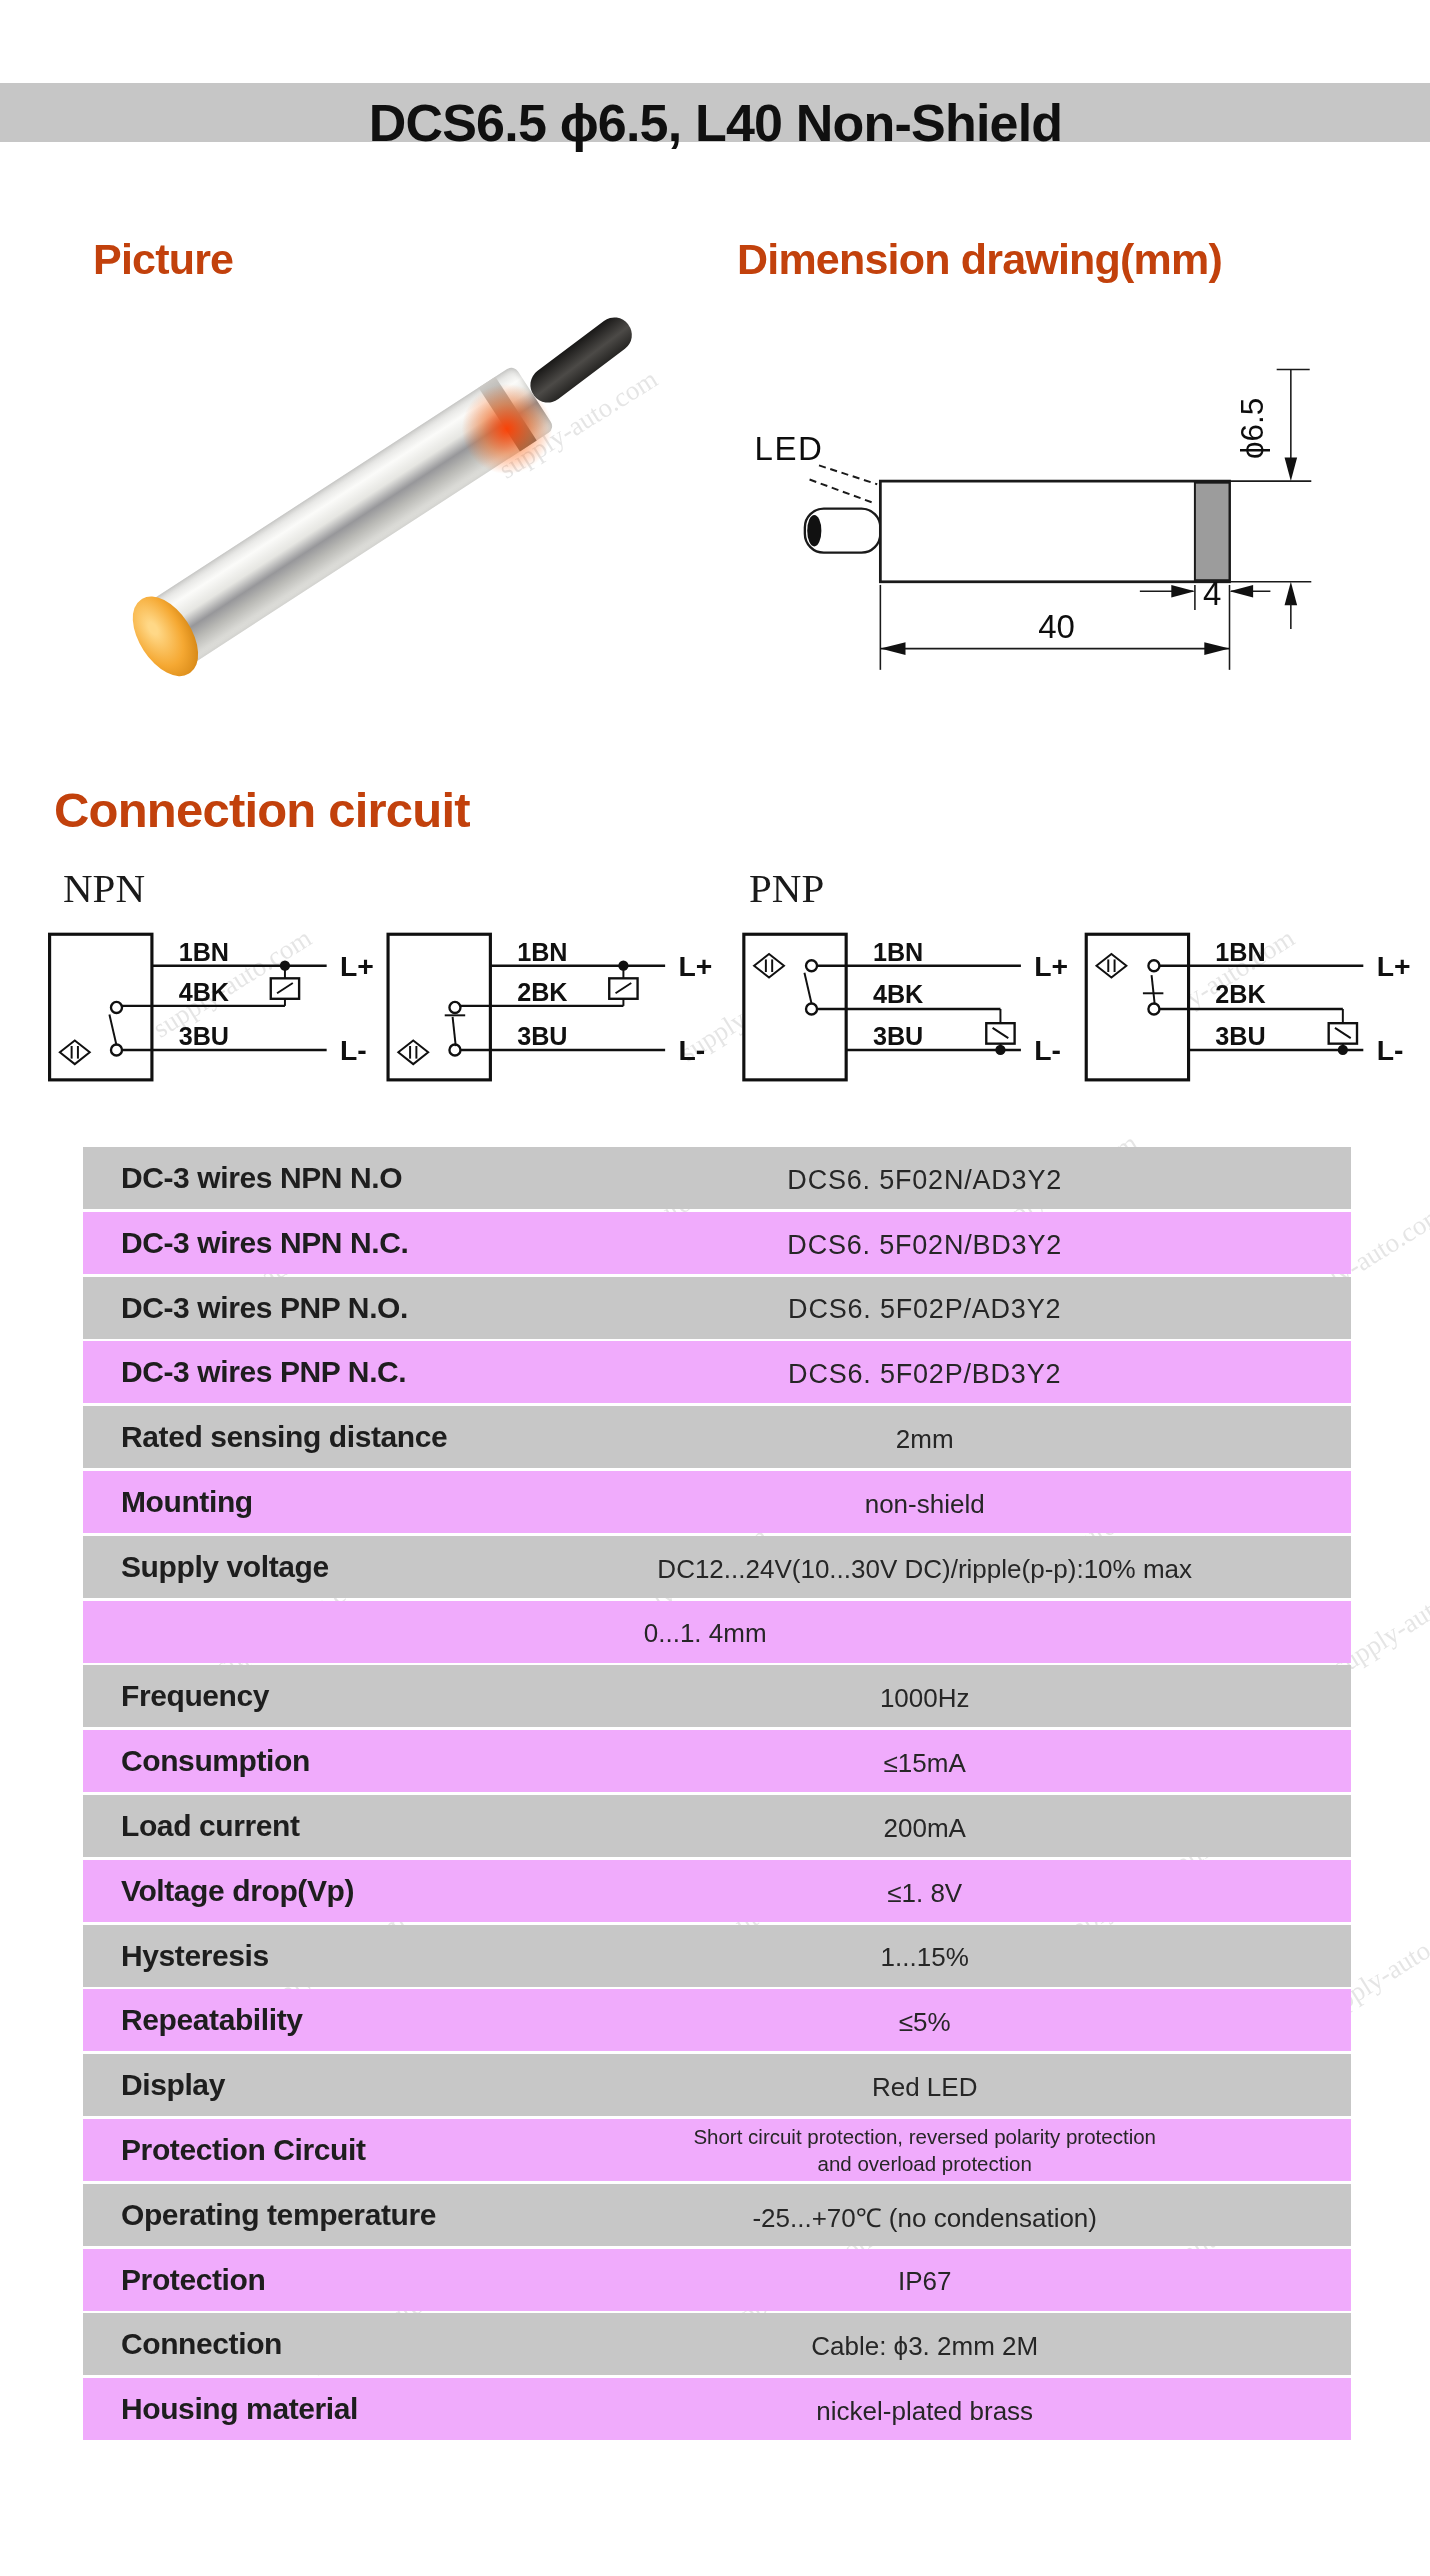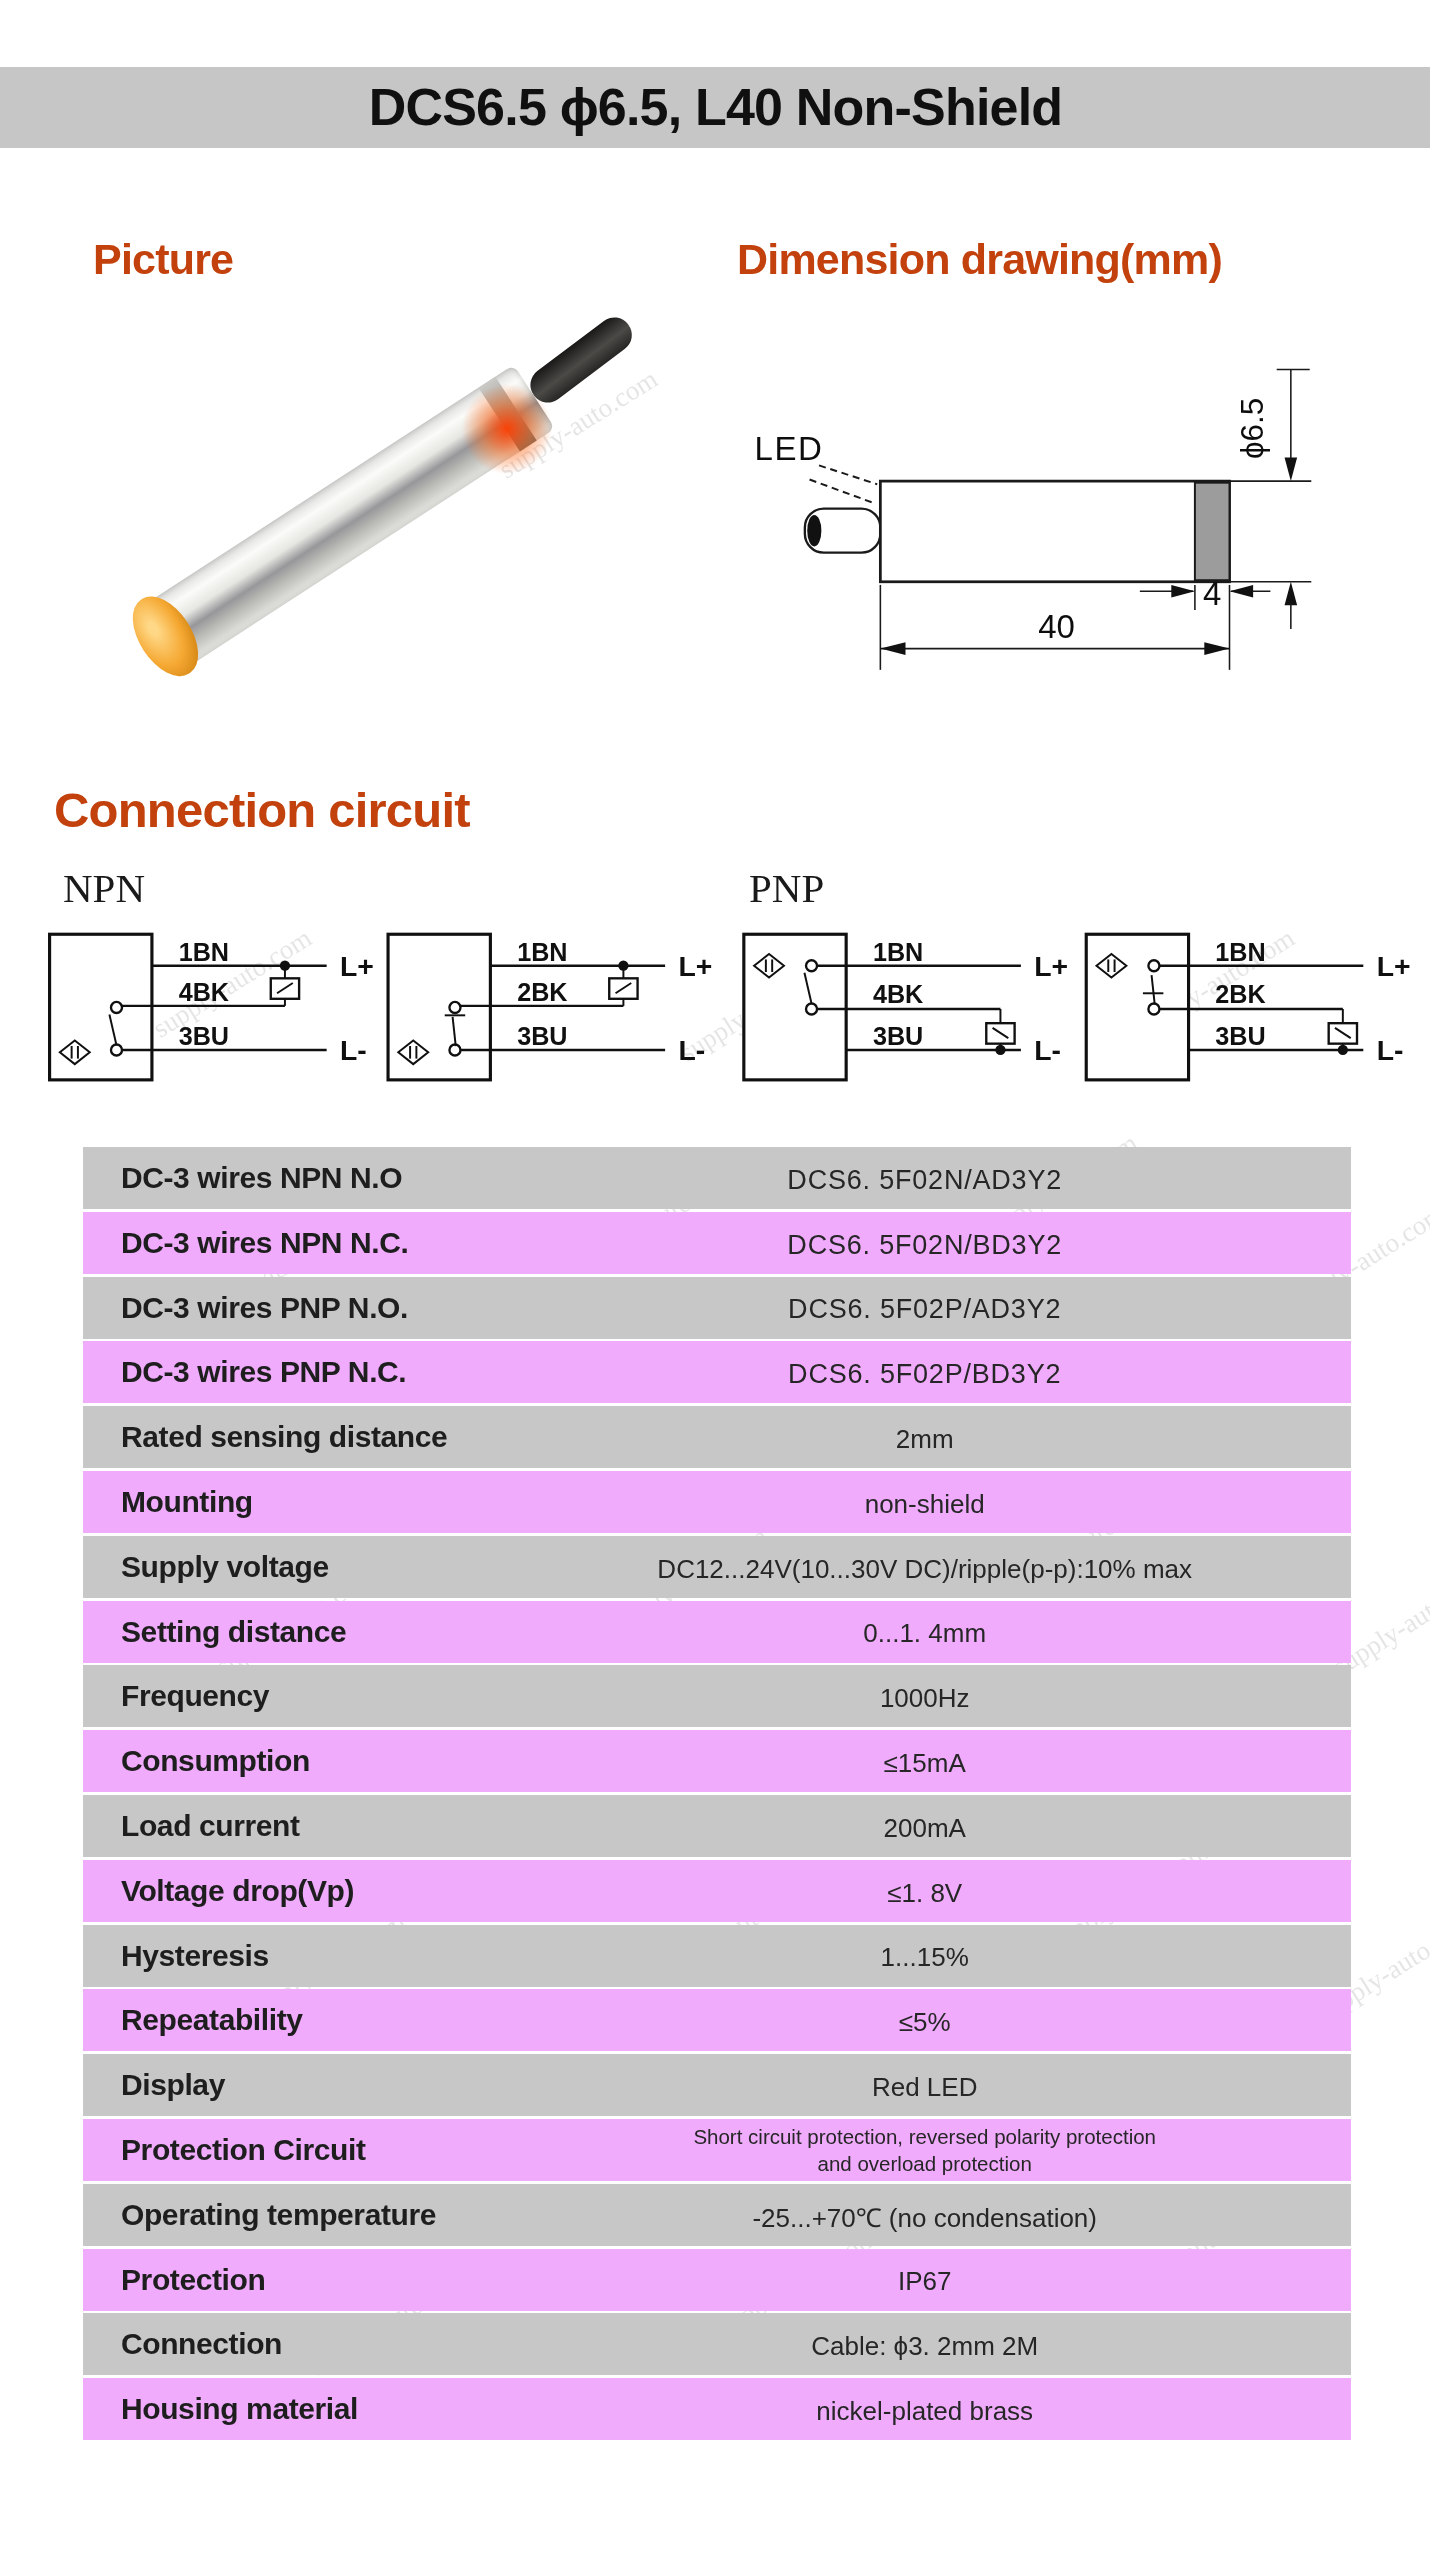--- a/index.html
+++ b/index.html
@@ -1,21 +1,21 @@
 <!DOCTYPE html>
 <html style="font-size:12.6px"><head>
 <meta charset="utf-8">
 <style>
   html,body{margin:0;padding:0;background:#ffffff;}
   .page{
     position:relative;width:1431px;height:2576px;background:#ffffff;overflow:hidden;
     font-family:"Liberation Sans","DejaVu Sans",sans-serif;
   }
   
-  .title-bar{position:absolute;left:0;top:67px;width:1431px;height:81px;background:#c6c6c6;}
+  .title-bar{position:absolute;left:0;top:83px;width:1431px;height:59px;background:#c6c6c6;}
   .title-bar h1{
     margin:0;text-align:center;line-height:81px;font-size:52px;font-weight:700;
     color:#101010;letter-spacing:-0.8px;
   }
   
   .sec-head{position:absolute;font-weight:700;color:#c2410c;letter-spacing:-0.8px;white-space:nowrap;}
   #head-picture{left:93px;top:235px;font-size:43px;}
   #head-dimension{left:737px;top:235px;font-size:43px;}
   #head-connection{left:54px;top:782px;font-size:49px;}
   .type-label{
@@ -307,21 +307,20 @@
       </div>
       <div class="spec-row light">
         <div class="spec-label">Mounting</div>
         <div class="spec-value">non-shield</div>
       </div>
       <div class="spec-row dark">
         <div class="spec-label">Supply voltage</div>
         <div class="spec-value">DC12...24V(10...30V DC)/ripple(p-p):10% max</div>
       </div>
       <div class="spec-row light">
-        <div class="spec-label">Setting distance</div>
         <div class="spec-value">0...1. 4mm</div>
       </div>
       <div class="spec-row dark">
         <div class="spec-label">Frequency</div>
         <div class="spec-value">1000Hz</div>
       </div>
       <div class="spec-row light">
         <div class="spec-label">Consumption</div>
         <div class="spec-value">≤15mA</div>
       </div>

